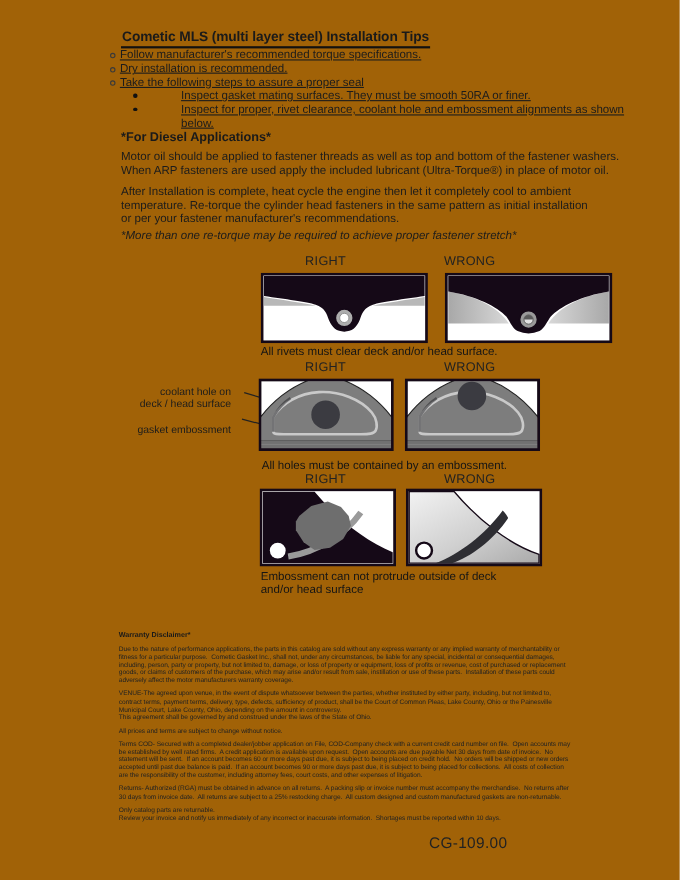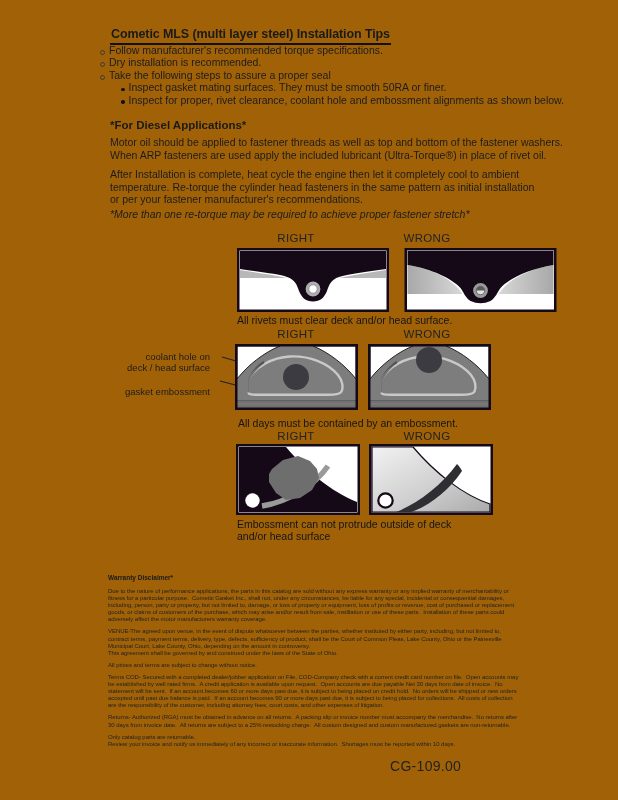--- a/index.html
+++ b/index.html
@@ -6,22 +6,22 @@
   .page{
     position:relative;width:618px;height:800px;background:#a16207;overflow:hidden;
     font-family:"Liberation Sans","DejaVu Sans",sans-serif;color:#1a1a1a;
   }
   .abs{position:absolute;}
   .title{
     font-size:12.5px;font-weight:bold;letter-spacing:-0.1px;
     border-bottom:2px solid #111;padding:0 1px 2px 1px;display:inline-block;
   }
   .bullets{font-size:10.5px;line-height:12.4px;color:#1c1c1c;}
-  .b-row{display:flex;align-items:center;}
-  .b-row.sub{padding-left:21px;}
+  .b-row{display:flex;align-items:flex-start;text-decoration:underline;}
+  .b-row.sub{padding-left:21px;gap:36px;}
   .o-dot{flex:0 0 auto;width:3px;height:3px;border:1px solid #3a3a3a;border-radius:50%;margin:4.2px 4px 0 0;}
   .f-dot{flex:0 0 auto;width:3.6px;height:3.6px;background:#111;border-radius:50%;margin:4.2px 4px 0 0;}
   .h2{font-size:11.5px;font-weight:bold;}
   .para{font-size:10.5px;line-height:12.6px;white-space:pre-line;color:#1c1c1c;}
   .rw-label{font-size:11.5px;color:#222;width:100px;text-align:center;letter-spacing:0.3px;}
   .caption{font-size:10.5px;color:#151515;white-space:pre-line;line-height:12.4px;}
   .ann{font-size:9.5px;color:#1c1c1c;width:112px;text-align:right;line-height:11px;margin-top:12px;}
   .diagram{display:block;}
   .legal{width:420px;}
   .legal-h{font-size:6.5px;font-weight:bold;margin:0 0 7px 0;}
@@ -55,21 +55,21 @@
       <span>Inspect gasket mating surfaces.  They must be smooth 50RA or finer.</span>
     </div>
     <div class="b-row sub">
       <span class="f-dot"></span>
       <span>Inspect for proper, rivet clearance, coolant hole and embossment alignments as shown below.</span>
     </div>
   </div>
 
   <div class="abs h2" style="left:110px;top:119px;">*For Diesel Applications*</div>
   <div class="abs para" style="left:110px;top:136px;width:470px;">Motor oil should be applied to fastener threads as well as top and bottom of the fastener washers.
-When ARP fasteners are used apply the included lubricant (Ultra-Torque®) in place of rivet oil.</div>
+When ARP fasteners are used apply the included lubricant (Ultra-Torque®) in place of motor oil.</div>
   <div class="abs para" style="left:110px;top:168px;width:470px;">After Installation is complete, heat cycle the engine then let it completely cool to ambient
 temperature. Re-torque the cylinder head fasteners in the same pattern as initial installation
 or per your fastener manufacturer's recommendations.</div>
   <div class="abs para" style="left:110px;top:208px;width:470px;font-style:italic;">*More than one re-torque may be required to achieve proper fastener stretch*</div>
 
   <div class="abs rw-label" style="left:246px;top:232px;">RIGHT</div>
   <div class="abs rw-label" style="left:377px;top:232px;">WRONG</div>
 
   <svg class="abs diagram" style="left:237px;top:248px;" width="152" height="64" viewBox="0 0 152 64">
     <rect x="1.25" y="1.25" width="149.5" height="61.5" fill="#ffffff" stroke="#150917" stroke-width="2.5"></rect>
@@ -133,21 +133,21 @@
     <line x1="2" y1="56.5" x2="121" y2="56.5" stroke="#5c5c5c" stroke-width="0.8"></line>
     <line x1="2" y1="60" x2="121" y2="60" stroke="#8a8a8a" stroke-width="0.6"></line>
     <path d="M2,2 L45,2 C29,8.5 13,21 2,35 Z" fill="#ffffff" stroke="#222222" stroke-width="1"></path>
     <path d="M121,2 L78,2 C94,8.5 110,21 121,35 Z" fill="#ffffff" stroke="#222222" stroke-width="1"></path>
     <path d="M13.5,48.5 L13.5,35 C21,22.5 37,13.5 55,12.5 C74,11.5 93,19 103,31 C107.5,36.5 108.5,43.5 106.5,47.5 C105,50.5 100,50.8 93,50.8 L23,50.8 C17,50.8 13.5,50.5 13.5,48.5 Z" fill="none" stroke="#c9c9c9" stroke-width="2.4"></path>
     <path d="M13.5,48.5 L13.5,35 C17,29 22,22.5 29,18" fill="none" stroke="#2c2c30" stroke-width="2.4" opacity="0.55"></path>
     <circle cx="61" cy="16" r="13" fill="#3b3b41"></circle>
     <rect x="1.25" y="1.25" width="120.5" height="63.5" fill="none" stroke="#150917" stroke-width="2.5"></rect>
   </svg>
 
-  <div class="abs caption" style="left:238px;top:417px;">All days must be contained by an embossment.</div>
+  <div class="abs caption" style="left:238px;top:417px;">All holes must be contained by an embossment.</div>
 
   <div class="abs rw-label" style="left:246px;top:430px;">RIGHT</div>
   <div class="abs rw-label" style="left:377px;top:430px;">WRONG</div>
 
   <svg class="abs diagram" style="left:236px;top:444px;" width="124" height="71" viewBox="0 0 124 71">
     <rect x="2" y="2" width="120" height="67" fill="#ffffff"></rect>
     <path d="M3,3 L50,3 C70,27 96,48 121,58 L121,68 L3,68 Z" fill="#150917"></path>
     <path d="M26,62 C52,58 78,42 92,22" fill="none" stroke="#9a9a9a" stroke-width="5.5"></path>
     <path d="M36,25 L47,16 L62,12 L74,17 L81,25 L83,34 L76,46 L64,54 L50,56 L40,49 L33,38 L33,30 Z" fill="#6e6e6e"></path>
     <circle cx="16.5" cy="56.5" r="7.2" fill="#ffffff"></circle>

